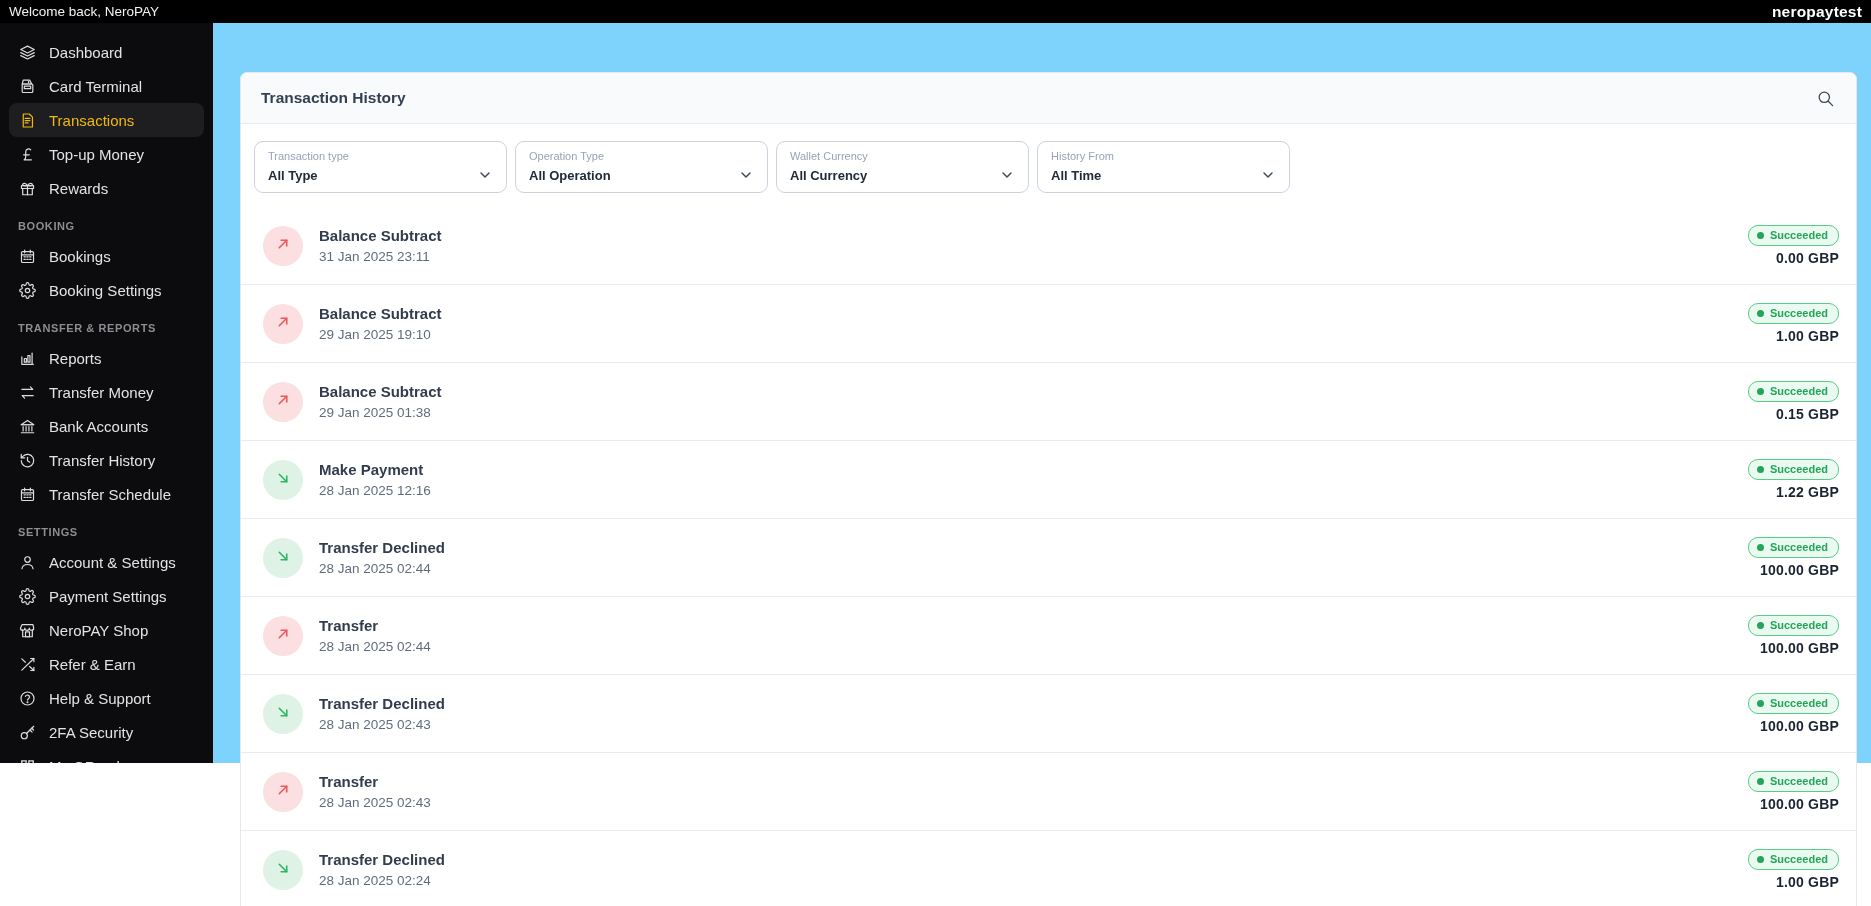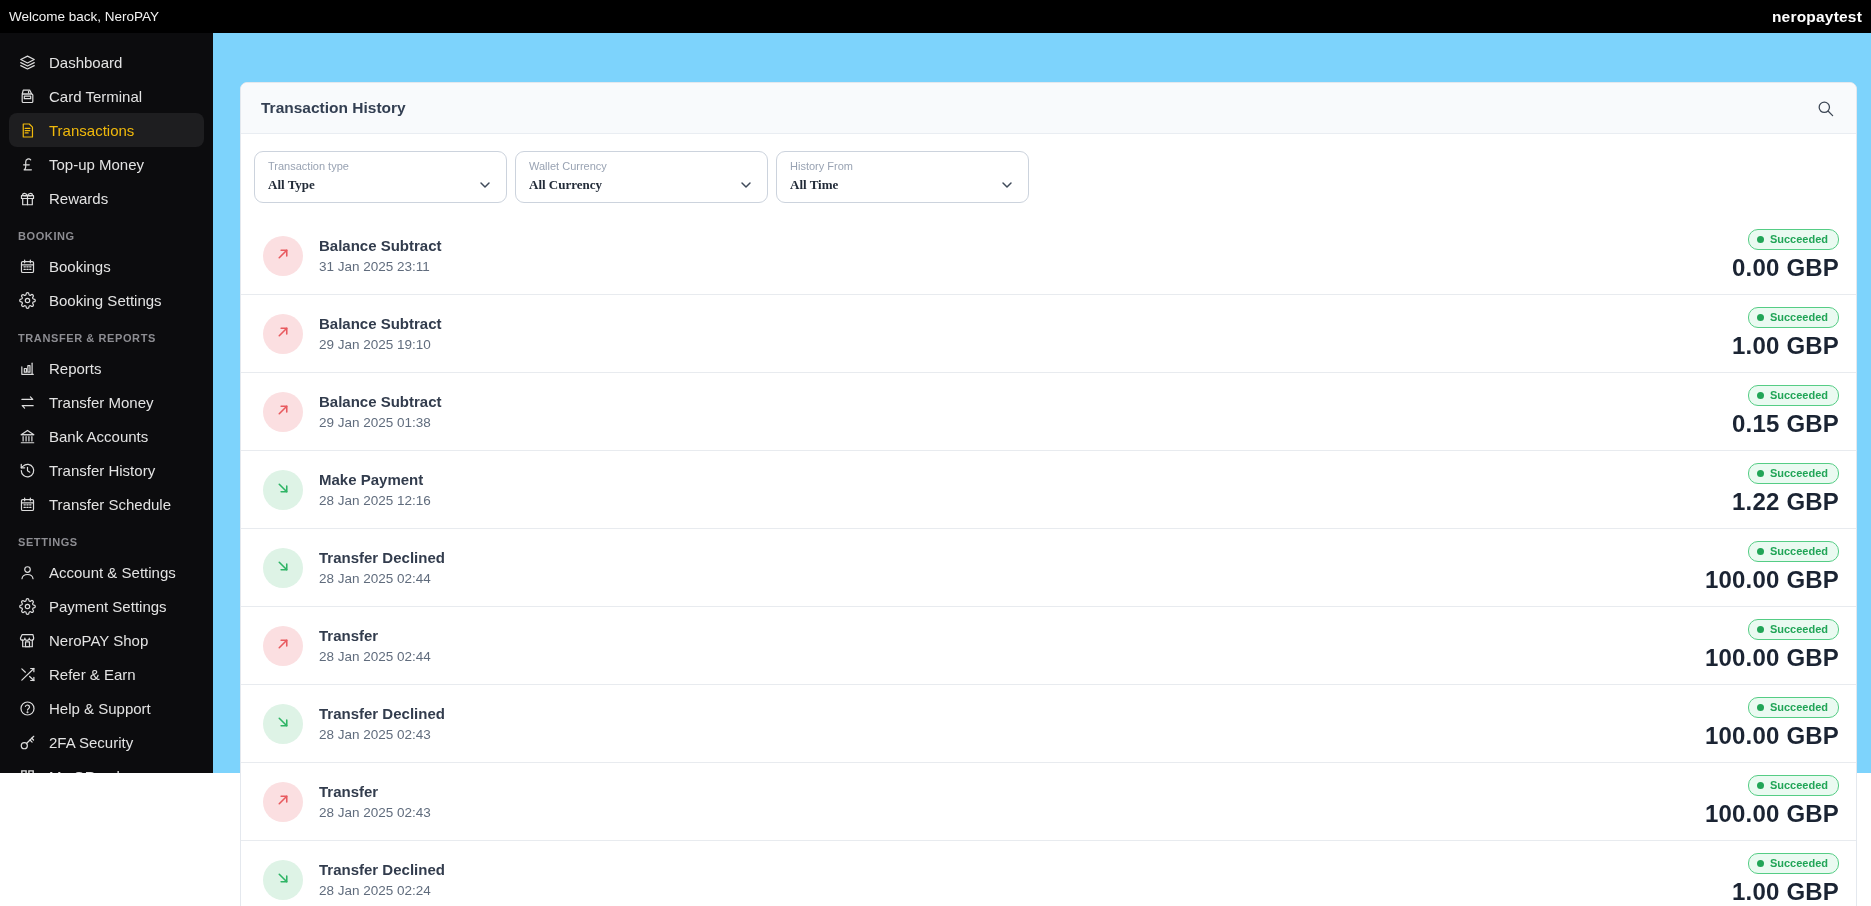--- a/index.html
+++ b/index.html
@@ -1,20 +1,20 @@
 <!DOCTYPE html>
 <html><head>
 <meta charset="utf-8">
 <style>
   * { margin:0; padding:0; box-sizing:border-box; }
   html,body { width:1871px; height:906px; overflow:hidden; background:#fff;
     font-family:"Liberation Sans","DejaVu Sans",sans-serif; }
 
   
-  .topbar { height:33px; background:#000; color:#fff; display:flex;
+  .topbar { height:23px; background:#000; color:#fff; display:flex;
     align-items:center; justify-content:space-between; padding:0 9px 0 9px; }
   .topbar .welcome { font-size:13.5px; color:#f2f2f2; }
   .topbar .brand { font-size:15.5px; font-weight:700; letter-spacing:.2px; }
 
   
   .app { display:flex; height:740px; }
 
   
   .sidebar { width:213px; min-width:213px; background:#0c0c0e; height:100%;
     padding-top:12px; overflow:hidden; }
@@ -41,21 +41,21 @@
     display:inline-flex; align-items:center; justify-content:center; }
   .search-btn svg { width:19px; height:19px; }
 
   
   .filters { display:flex; gap:8px; padding:17px 13px 10px 13px; }
   .filter { width:253px; border:1px solid #ccd3dd; border-radius:9px;
     padding:8px 13px 9px 13px; cursor:pointer; background:#fff; }
   .filter .f-label { display:block; font-size:11px; color:#99a3b3;
     margin-bottom:5px; }
   .filter .f-value-row { display:flex; align-items:center;
-    justify-content:space-between;font-family:Liberation Serif, serif; }
+    justify-content:space-between; }
   .filter .f-value { font-size:13px; font-weight:700; color:#222b38; }
   .filter .chev { width:16px; height:16px; color:#3f4a5a; display:inline-flex; }
   .filter .chev svg { width:16px; height:16px; }
 
   
   .rows { margin-top:4px; }
   .t-row { display:flex; align-items:center; height:78px; padding:0 17px 0 22px;
     border-bottom:1px solid #e8ebef; cursor:pointer; background:#fff; }
   .t-icon { width:40px; height:40px; border-radius:50%; display:flex;
     align-items:center; justify-content:center; flex:0 0 40px; }
@@ -66,21 +66,21 @@
   .t-title { font-size:15px; font-weight:700; color:#323c4d; }
   .t-date { font-size:13.5px; color:#606c7d; }
   .t-right { margin-left:auto; display:flex; flex-direction:column;
     align-items:flex-end; gap:4px; }
   .badge { display:inline-flex; align-items:center; gap:6px;
     border:1px solid #55cd85; background:#eafaf1; color:#21a557;
     font-size:11px; font-weight:700; padding:2px 10px 3px 8px;
     border-radius:10px; line-height:14px; }
   .badge .dot { width:7px; height:7px; border-radius:50%; background:#21a557;
     display:inline-block; }
-  .t-amount { font-size:24px; font-weight:800; color:#1b2433;
+  .t-amount { font-size:14px; font-weight:800; color:#1b2433;
     letter-spacing:.2px; }
 </style>
 </head>
 <body>
 
 <div class="topbar">
   <span class="welcome">Welcome back, NeroPAY</span>
   <span class="brand">neropaytest</span>
 </div>
 
@@ -296,20 +296,31 @@
             <div class="f-value-row">
               <span class="f-value">All Type</span>
               <span class="icon chev">
                 <svg viewBox="0 0 24 24" fill="none" stroke="currentColor" stroke-width="2.2" stroke-linecap="round" stroke-linejoin="round">
                   <polyline points="6 9 12 15 18 9"></polyline>
                 </svg>
               </span>
             </div>
           </div>
           <div class="filter">
+            <span class="f-label">Operation Type</span>
+            <div class="f-value-row">
+              <span class="f-value">All Operation</span>
+              <span class="icon chev">
+                <svg viewBox="0 0 24 24" fill="none" stroke="currentColor" stroke-width="2.2" stroke-linecap="round" stroke-linejoin="round">
+                  <polyline points="6 9 12 15 18 9"></polyline>
+                </svg>
+              </span>
+            </div>
+          </div>
+          <div class="filter">
             <span class="f-label">Wallet Currency</span>
             <div class="f-value-row">
               <span class="f-value">All Currency</span>
               <span class="icon chev">
                 <svg viewBox="0 0 24 24" fill="none" stroke="currentColor" stroke-width="2.2" stroke-linecap="round" stroke-linejoin="round">
                   <polyline points="6 9 12 15 18 9"></polyline>
                 </svg>
               </span>
             </div>
           </div>

